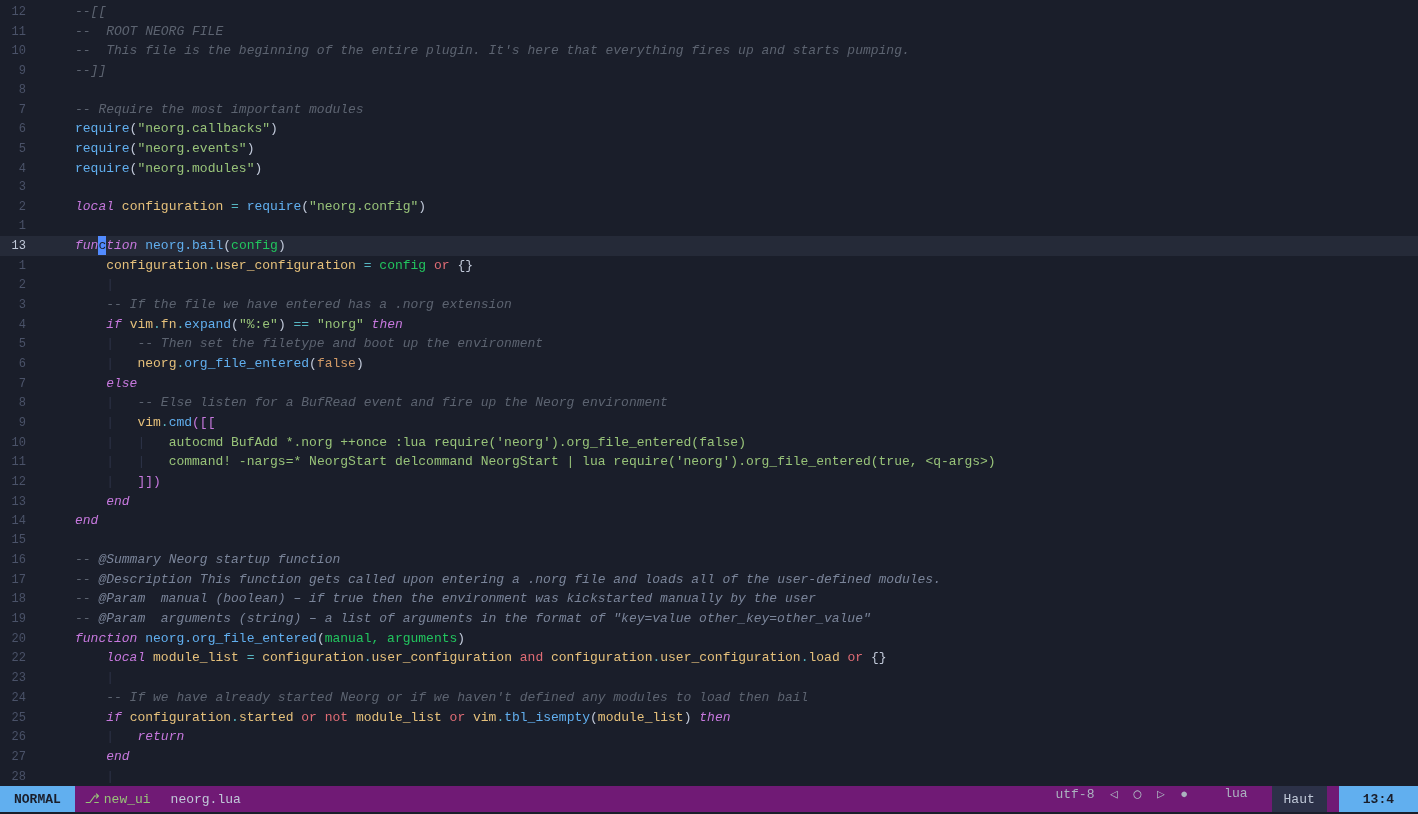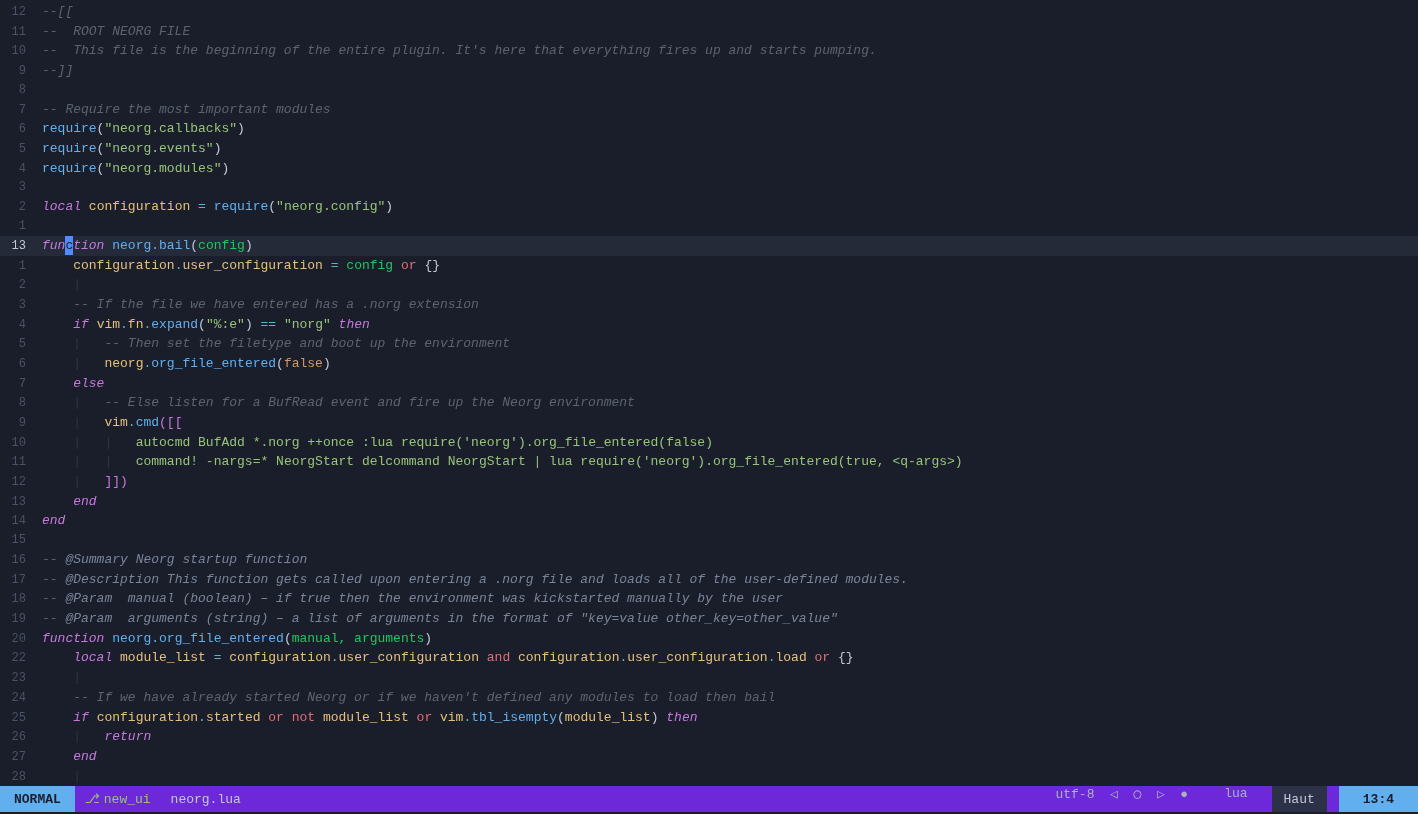--- a/index.html
+++ b/index.html
@@ -26,20 +26,21 @@
       overflow: hidden;
       display: flex;
       flex-direction: column;
     }
     .line {
       display: flex;
       align-items: baseline;
       min-height: 19px;
       line-height: 19px;
       white-space: pre;
+      gap: 33px;
     }
     .line:nth-child(13) {
       background: #2a2f3d;
     }
     .line-num {
       color: #4a5268;
       text-align: right;
       min-width: 36px;
       padding-right: 10px;
       user-select: none;
@@ -66,21 +67,21 @@
     .bool { color: #d19a66; }
     .punc { color: #c0c8d8; }
     .cursor {
       background: #528bff;
       color: #1a1e2a;
       display: inline-block;
     }
     
     #statusbar {
       height: 26px;
-      background: #6d28d9;
+      background: #701a75;
       display: flex;
       align-items: center;
       padding: 0;
       font-size: 13px;
       color: #abb2bf;
     }
     .status-mode {
       background: #61afef;
       color: #1a1e2a;
       font-weight: bold;

